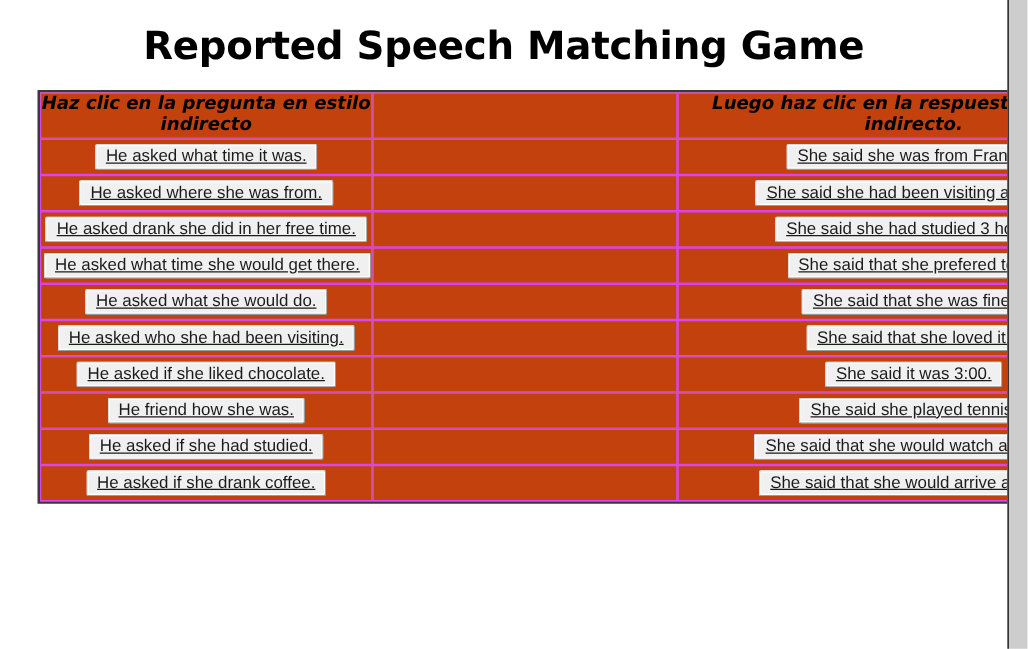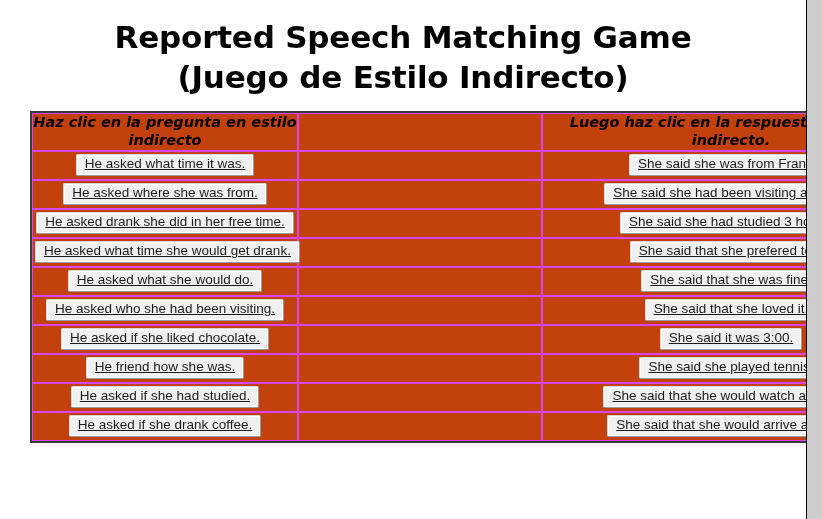--- a/index.html
+++ b/index.html
@@ -14,21 +14,21 @@
     overflow: hidden;
     position: relative;
   }
 
   
   #page {
     position: absolute;
     left: 0;
     top: 0;
     width: 806px;
-    height: 519px;
+    height: 442px;
     overflow: hidden;
     background: #ffffff;
   }
 
   
   #right-gutter {
     position: absolute;
     right: 0;
     top: 0;
     width: 16px;
@@ -127,21 +127,20 @@
 
   td.empty-cell { background: #ffffff; }
 </style>
 </head>
 <body>
 
 <div id="page">
 
   <h1 id="title">
     <span>Reported Speech Matching Game</span>
-    <span class="line2">(Juego de Estilo Indirecto)</span>
   </h1>
 
 
   <div id="game-table-wrap">
     <table class="match-table">
       <colgroup>
         <col class="c-left">
         <col class="c-mid">
         <col class="c-right">
       </colgroup>
@@ -164,21 +163,21 @@
           <td><button class="item-btn">She said she had been visiting a friend.</button></td>
         </tr>
 
         <tr>
           <td><button class="item-btn">He asked drank she did in her free time.</button></td>
           <td class="empty-cell"></td>
           <td><button class="item-btn">She said she had studied 3 hours.</button></td>
         </tr>
 
         <tr>
-          <td><button class="item-btn">He asked what time she would get drank.</button></td>
+          <td><button class="item-btn">He asked what time she would get there.</button></td>
           <td class="empty-cell"></td>
           <td><button class="item-btn">She said that she prefered tea.</button></td>
         </tr>
 
         <tr>
           <td><button class="item-btn">He asked what she would do.</button></td>
           <td class="empty-cell"></td>
           <td><button class="item-btn">She said that she was fine.</button></td>
         </tr>
 

